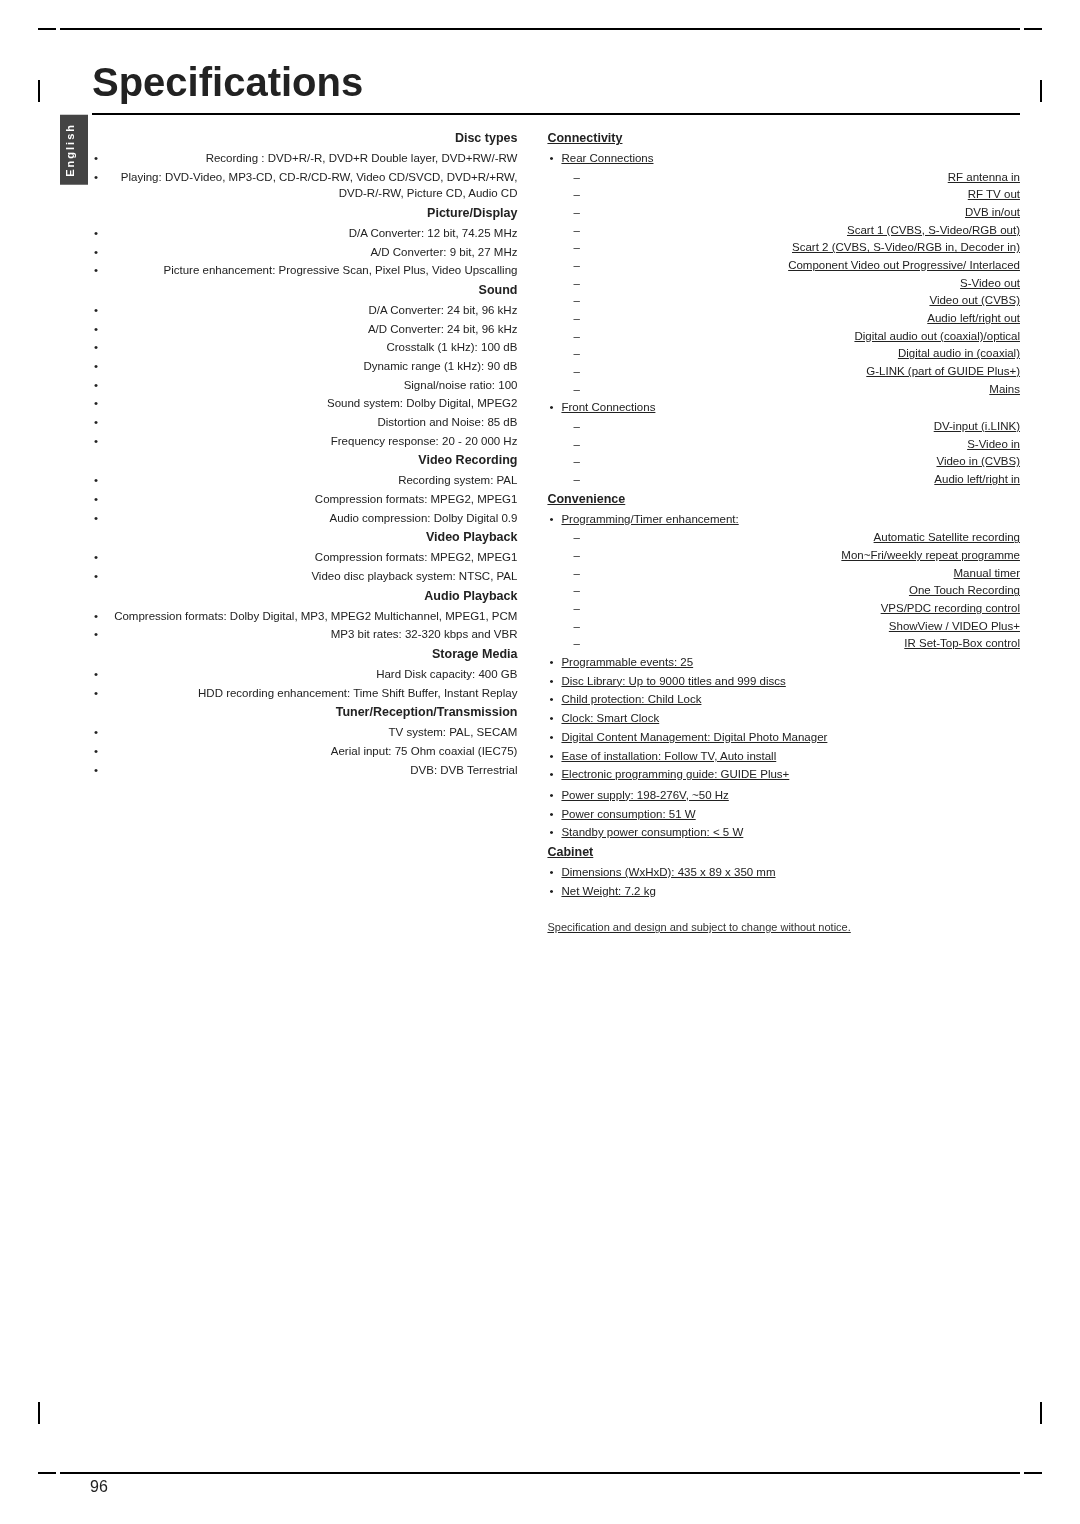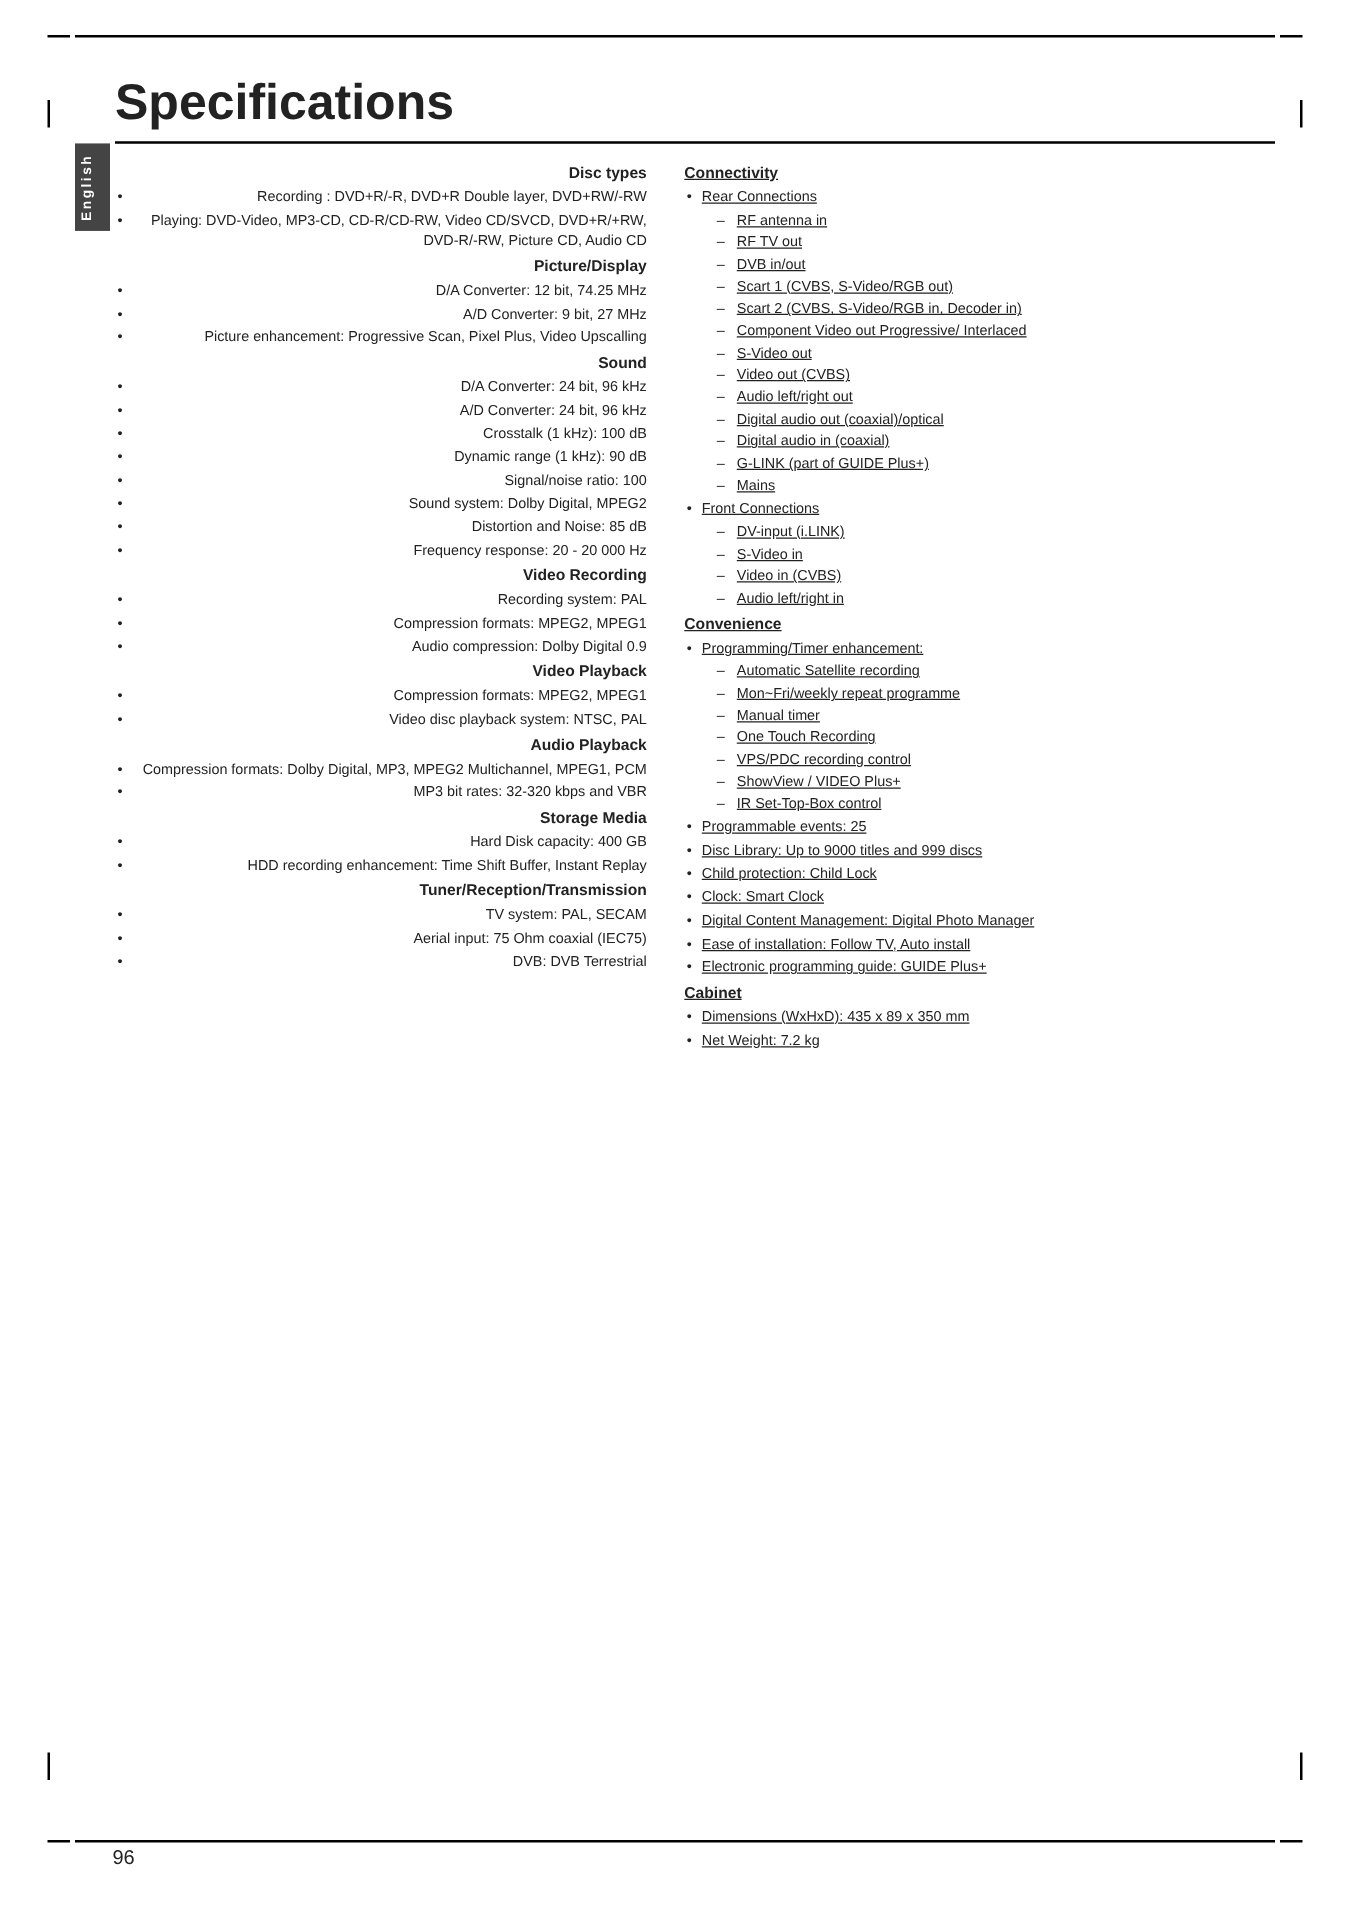--- a/index.html
+++ b/index.html
@@ -191,20 +191,21 @@
       content: '•';
       position: absolute;
       left: 2px;
     }
 
     
     ul.sub-list {
       list-style: none;
       padding-left: 12px;
       margin-top: 2px;
+      text-align: right;
     }
 
     ul.sub-list > li {
       padding-left: 16px;
       position: relative;
       margin-bottom: 1px;
       line-height: 1.45;
     }
 
     ul.sub-list > li::before {
@@ -363,24 +364,30 @@
               <li>Programmable events: 25</li>
               <li>Disc Library: Up to 9000 titles and 999 discs</li>
               <li>Child protection: Child Lock</li>
               <li>Clock: Smart Clock</li>
               <li>Digital Content Management: Digital Photo Manager</li>
               <li>Ease of installation: Follow TV, Auto install</li>
               <li>Electronic programming guide: GUIDE Plus+</li>
             </ul>
           </div>
           <div>
+            <ul class="spec-list">
+              <li>Power supply: 198-276V, ~50 Hz</li>
+              <li>Power consumption: 51 W</li>
+              <li>Standby power consumption: &lt; 5 W</li>
+            </ul>
           </div>
           <div>
             <div class="section-heading">Cabinet</div>
             <ul class="spec-list">
               <li>Dimensions (WxHxD): 435 x 89 x 350 mm</li>
               <li>Net Weight: 7.2 kg</li>
             </ul>
           </div>
+          <div class="footnote">Specification and design and subject to change without notice.</div>
         </div>
     </div>
   </div>
 </div>
 
 </body></html>

